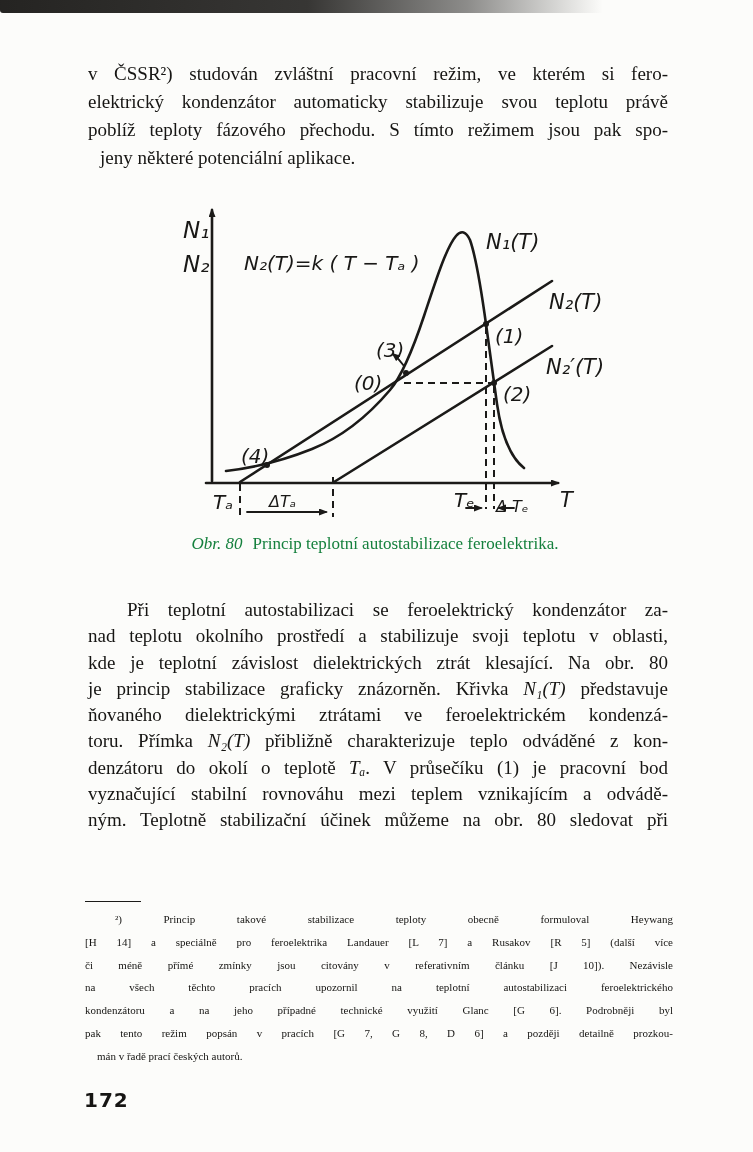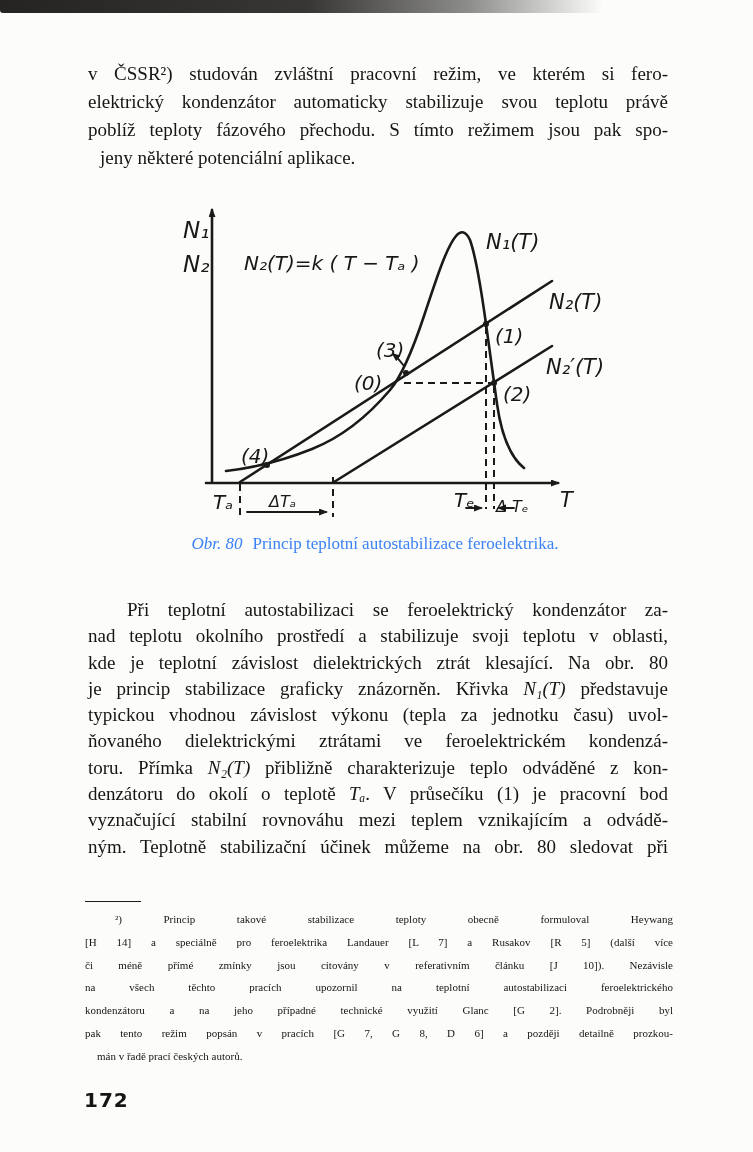--- a/index.html
+++ b/index.html
@@ -55,21 +55,21 @@
   .stroke{fill:none;stroke:#1b1a18;stroke-width:2.6;stroke-linecap:round;stroke-linejoin:round;}
   .dash{fill:none;stroke:#1b1a18;stroke-width:2;stroke-dasharray:7 5;stroke-linecap:butt;}
   .thin{fill:none;stroke:#1b1a18;stroke-width:1.8;stroke-linecap:round;}
   .dot{fill:#1b1a18;stroke:none;}
   .figlabel{
     font-family:"DejaVu Sans","Liberation Sans",sans-serif;
     font-style:italic;fill:#191816;
   }
   #figure-caption{
     position:absolute;left:90px;top:534px;width:570px;
-    text-align:center;font-size:17px;color:#3b82f6;
+    text-align:center;font-size:17px;color:#15803d;
   }
   #figure-caption .cap-label{font-style:italic;margin-right:10px;}
 </style>
 </head>
 <body>
 
 <div id="page">
 
   <div id="scan-top"></div>
   <div id="scan-right"></div>
@@ -145,35 +145,34 @@
 
   <div id="figure-caption">
     <span class="cap-label">Obr. 80</span><span>Princip teplotní autostabilizace feroelektrika.</span>
   </div>
 
   <div id="para2" class="textblock">
       <div class="line">Při teplotní autostabilizaci se feroelektrický kondenzátor za-</div>
       <div class="line">nad teplotu okolního prostředí a stabilizuje svoji teplotu v oblasti,</div>
       <div class="line">kde je teplotní závislost dielektrických ztrát klesající. Na obr. 80</div>
       <div class="line">je princip stabilizace graficky znázorněn. Křivka <i>N₁(T)</i> představuje</div>
-      <div class="line">typickou vhodnou závislost výkonu (tepla za jednotku času) uvol-</div>
       <div class="line">ňovaného dielektrickými ztrátami ve feroelektrickém kondenzá-</div>
       <div class="line">toru. Přímka <i>N₂(T)</i> přibližně charakterizuje teplo odváděné z kon-</div>
       <div class="line">denzátoru do okolí o teplotě <i>Tₐ</i>. V průsečíku (1) je pracovní bod</div>
       <div class="line">vyznačující stabilní rovnováhu mezi teplem vznikajícím a odvádě-</div>
       <div class="line">ným. Teplotně stabilizační účinek můžeme na obr. 80 sledovat při</div>
     </div>
 
   <div id="footnote-rule"></div>
 
   <div id="footnote" class="textblock">
       <div class="line">²) Princip takové stabilizace teploty obecně formuloval Heywang</div>
       <div class="line">[H 14] a speciálně pro feroelektrika Landauer [L 7] a Rusakov [R 5] (další více</div>
       <div class="line">či méně přímé zmínky jsou citovány v referativním článku [J 10]). Nezávisle</div>
       <div class="line">na všech těchto pracích upozornil na teplotní autostabilizaci feroelektrického</div>
-      <div class="line">kondenzátoru a na jeho případné technické využití Glanc [G 2]. Podrobněji byl</div>
+      <div class="line">kondenzátoru a na jeho případné technické využití Glanc [G 6]. Podrobněji byl</div>
       <div class="line">pak tento režim popsán v pracích [G 7, G 8, D 6] a později detailně prozkou-</div>
       <div class="line flush">mán v řadě prací českých autorů.</div>
     </div>
 
   <div id="page-number">172</div>
 
 </div>
 
 </body></html>

